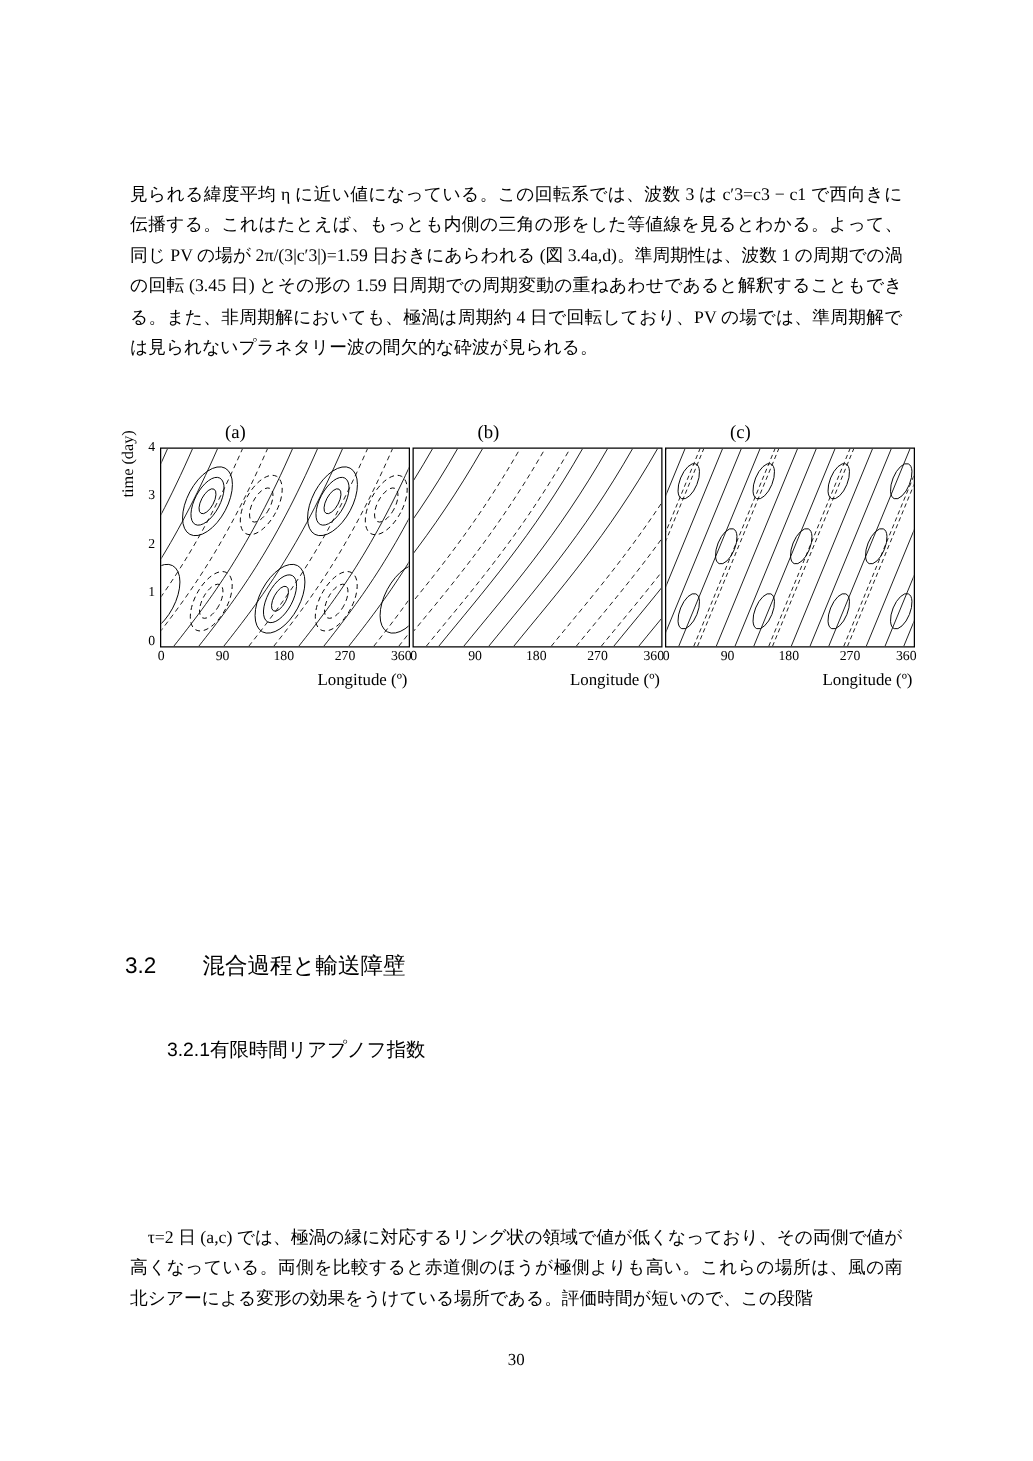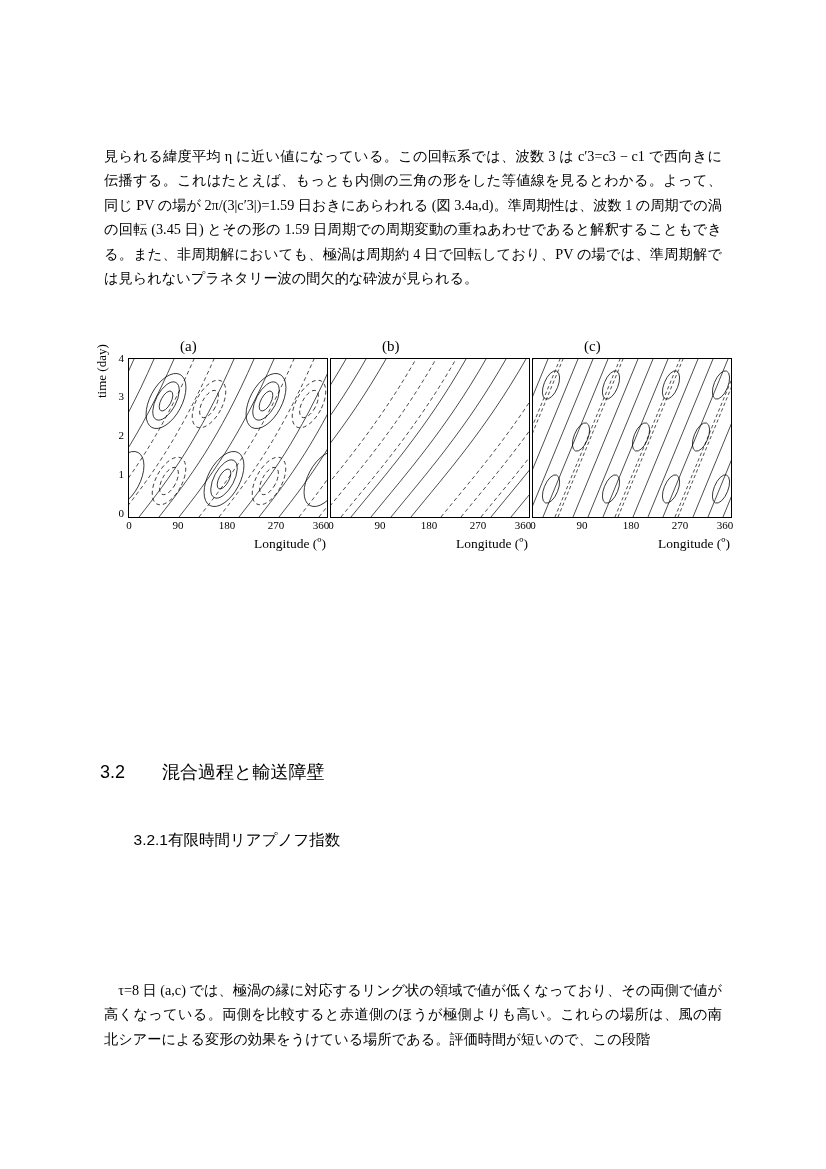--- a/index.html
+++ b/index.html
@@ -384,17 +384,18 @@
   <h2 class="sec">
     <span class="num">3.2</span><span>混合過程と輸送障壁</span>
   </h2>
 
   <h3 class="subsec">
     <span class="num">3.2.1</span><span>有限時間リアプノフ指数</span>
   </h3>
 
 
   <div class="body3">
-    <p class="body-par indent">τ=8 日 (a,c) では、極渦の縁に対応するリング状の領域で値が低くなっており、その両側で値が高くなっている。両側を比較すると赤道側のほうが極側よりも高い。これらの場所は、風の南北シアーによる変形の効果をうけている場所である。評価時間が短いので、この段階</p>
+    <p class="body-par indent">τ=2 日 (a,c) では、極渦の縁に対応するリング状の領域で値が低くなっており、その両側で値が高くなっている。両側を比較すると赤道側のほうが極側よりも高い。これらの場所は、風の南北シアーによる変形の効果をうけている場所である。評価時間が短いので、この段階</p>
   </div>
 
+  <div class="pagenum">30</div>
 
 </div>
 
 </body></html>

